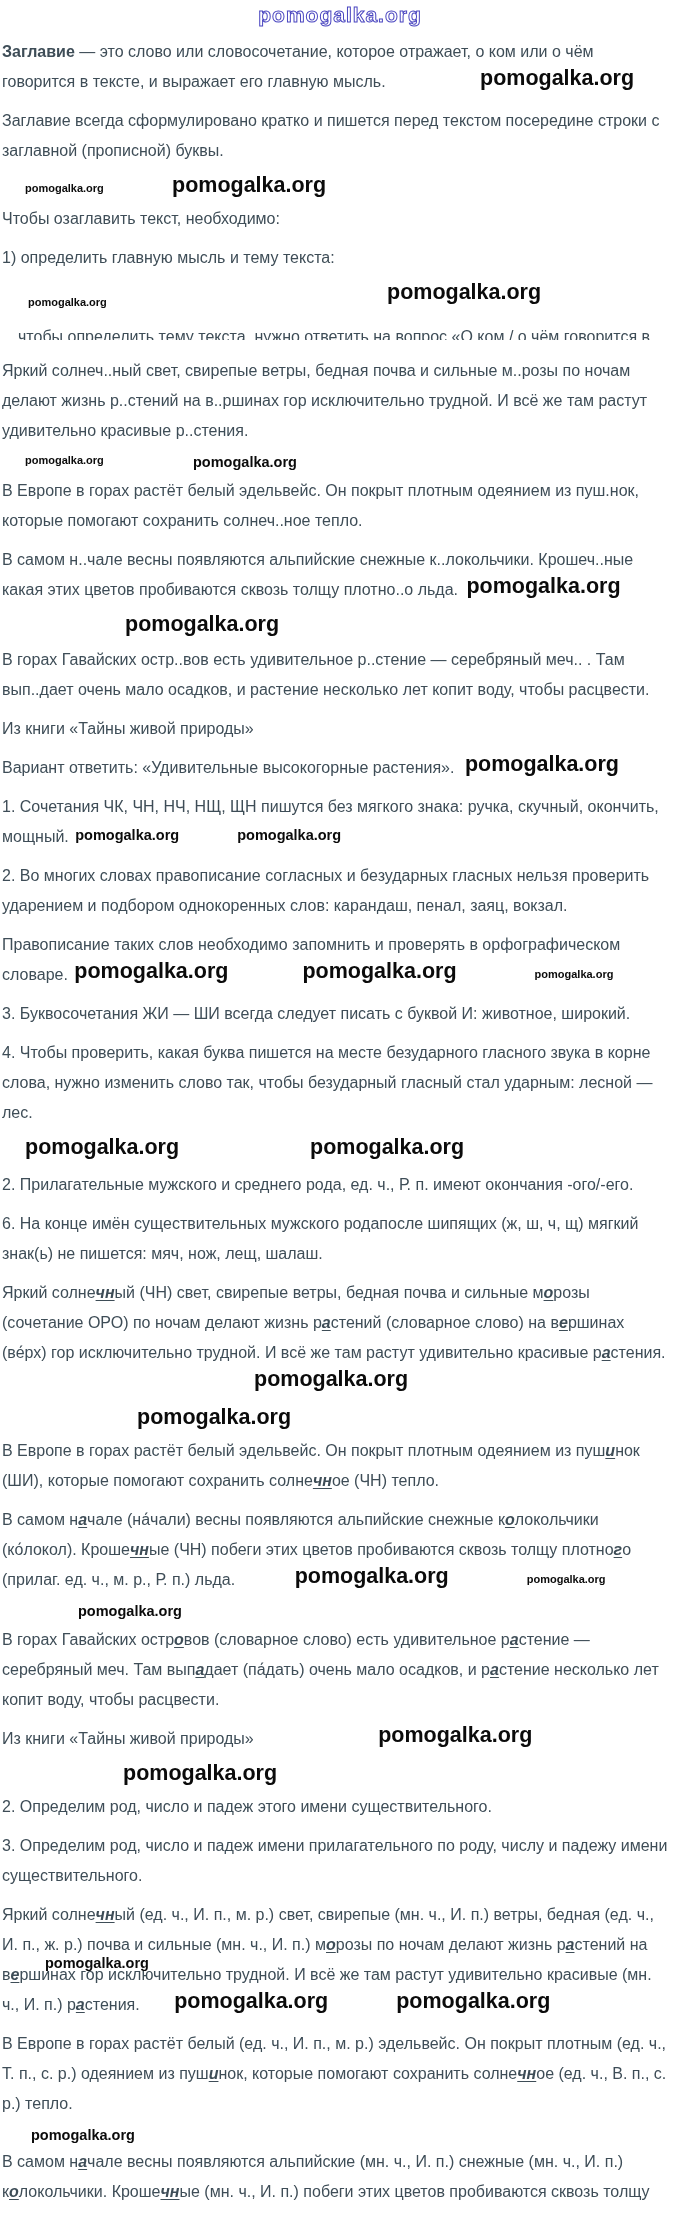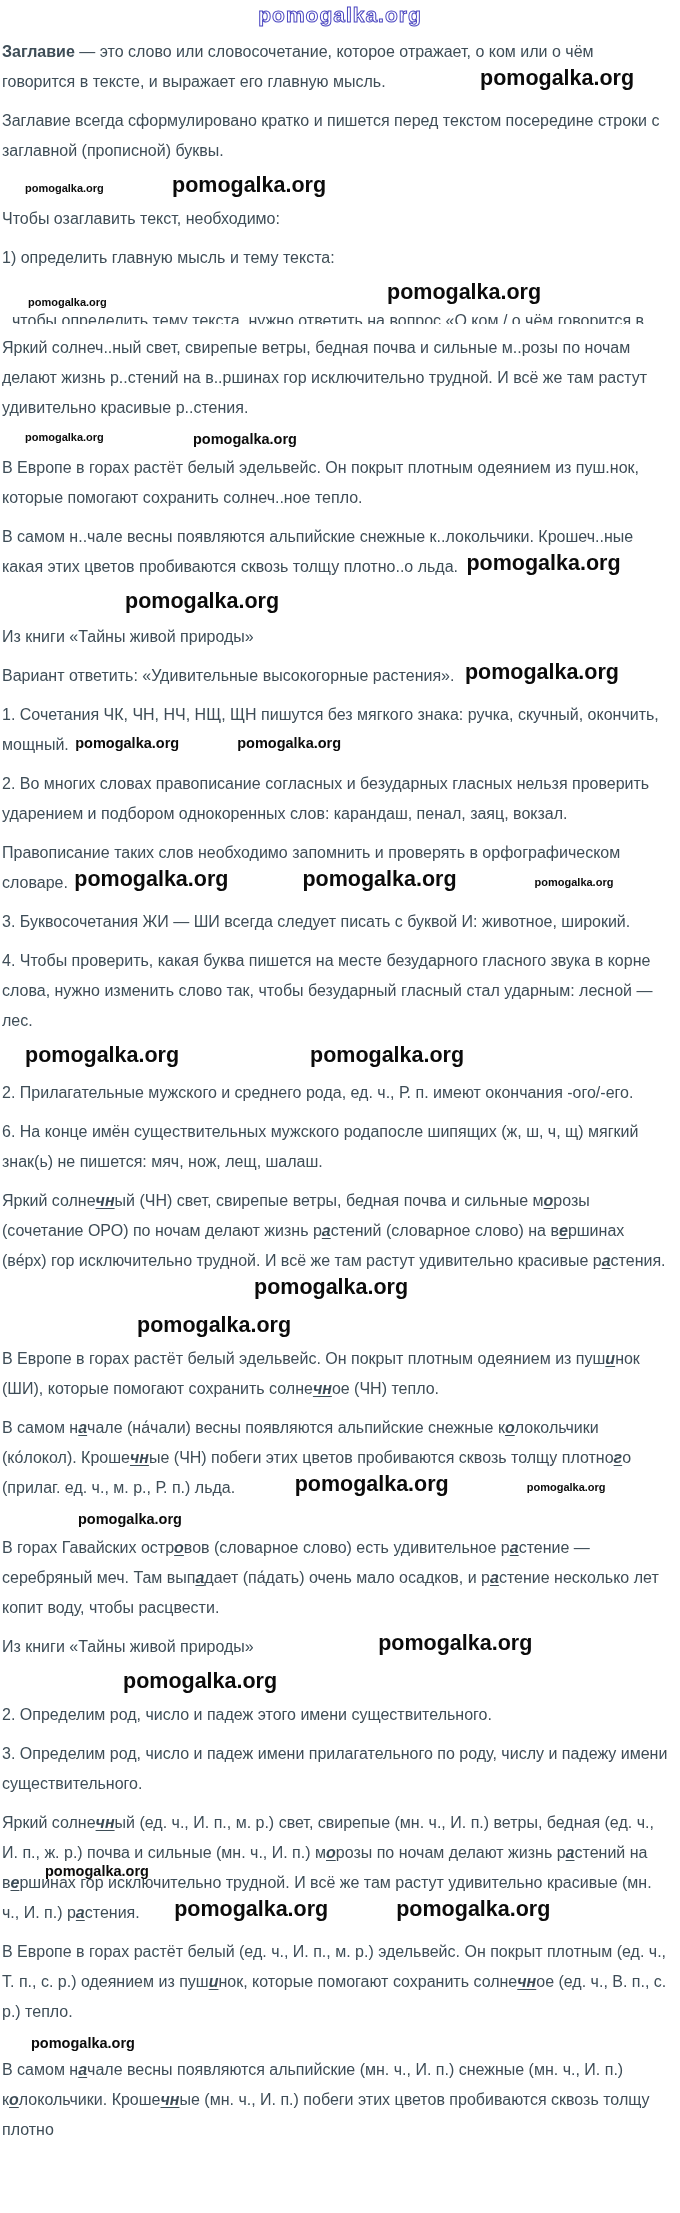--- a/index.html
+++ b/index.html
@@ -41,22 +41,22 @@
   .wm-lg{font-size:21.5px;}
   .para .wm{display:inline-block;vertical-align:baseline;transform:translateY(-2px);}
   .wmrow{position:relative;margin:0;}
   .wmrow .wm{position:absolute;top:0;}
   .wm-abs{position:absolute;}
   .clip{
     height:14px;
     overflow:hidden;
     font-size:16px;
     line-height:21px;
-    padding-left:12px;
-    margin:0;
+    padding-left:2px;
+    margin:16px;
   }
 </style>
 </head>
 <body>
 
 <div class="doc">
   <div>
       <div class="wm-top">pomogalka.org</div>
       <div class="para"><span class="b ">Заглавие</span><span> — это слово или словосочетание, которое отражает, о ком или о чём говорится в тексте, и выражает его главную мысль. </span><span class="wm wm-lg" style="margin-left: 90px;">pomogalka.org</span></div>
       <div class="para"><span>Заглавие всегда сформулировано кратко и пишется перед текстом посередине строки с заглавной (прописной) буквы.</span></div>
@@ -74,20 +74,21 @@
       <div class="para"><span>Яркий солнеч..ный свет, свирепые ветры, бедная почва и сильные м..розы по ночам делают жизнь р..стений на в..ршинах гор исключительно трудной. И всё же там растут удивительно красивые р..стения.</span></div>
       <div class="wmrow" style="height: 12px;">
         <span class="wm wm-sm" style="left: 25px;">pomogalka.org</span>
         <span class="wm wm-md" style="left: 193px;">pomogalka.org</span>
       </div>
       <div class="para"><span>В Европе в горах растёт белый эдельвейс. Он покрыт плотным одеянием из пуш.нок, которые помогают сохранить солнеч..ное тепло.</span></div>
       <div class="para"><span>В самом н..чале весны появляются альпийские снежные к..локольчики. Крошеч..ные какая этих цветов пробиваются сквозь толщу плотно..о льда. </span><span class="wm wm-lg" style="margin-left: 4px;">pomogalka.org</span></div>
       <div class="wmrow" style="height: 22px;">
         <span class="wm wm-lg" style="left: 125px;">pomogalka.org</span>
       </div>
+      <div class="para"><span>В горах Гавайских остр..вов есть удивительное р..стение — серебряный меч.. . Там вып..дает очень мало осадков, и растение несколько лет копит воду, чтобы расцвести.</span></div>
       <div class="para"><span>Из книги «Тайны живой природы»</span></div>
       <div class="para"><span>Вариант ответить: «Удивительные высокогорные растения». </span><span class="wm wm-lg" style="margin-left: 6px;">pomogalka.org</span></div>
       <div class="para"><span>1. Сочетания ЧК, ЧН, НЧ, НЩ, ЩН пишутся без мягкого знака: ручка, скучный, окончить, мощный. </span><span class="wm wm-md" style="margin-left: 2px;">pomogalka.org</span><span class="wm wm-md" style="margin-left: 58px;">pomogalka.org</span></div>
       <div class="para"><span>2. Во многих словах правописание согласных и безударных гласных нельзя проверить ударением и подбором однокоренных слов: карандаш, пенал, заяц, вокзал.</span></div>
       <div class="para"><span>Правописание таких слов необходимо запомнить и проверять в орфографическом словаре. </span><span class="wm wm-lg" style="margin-left: 2px;">pomogalka.org</span><span class="wm wm-lg" style="margin-left: 74px;">pomogalka.org</span><span class="wm wm-sm" style="margin-left: 78px;">pomogalka.org</span></div>
       <div class="para"><span>3. Буквосочетания ЖИ — ШИ всегда следует писать с буквой И: животное, широкий.</span></div>
       <div class="para"><span>4. Чтобы проверить, какая буква пишется на месте безударного гласного звука в корне слова, нужно изменить слово так, чтобы безударный гласный стал ударным: лесной — лес.</span></div>
       <div class="wmrow" style="height: 24px;">
         <span class="wm wm-lg" style="left: 25px;">pomogalka.org</span>
         <span class="wm wm-lg" style="left: 310px;">pomogalka.org</span>

